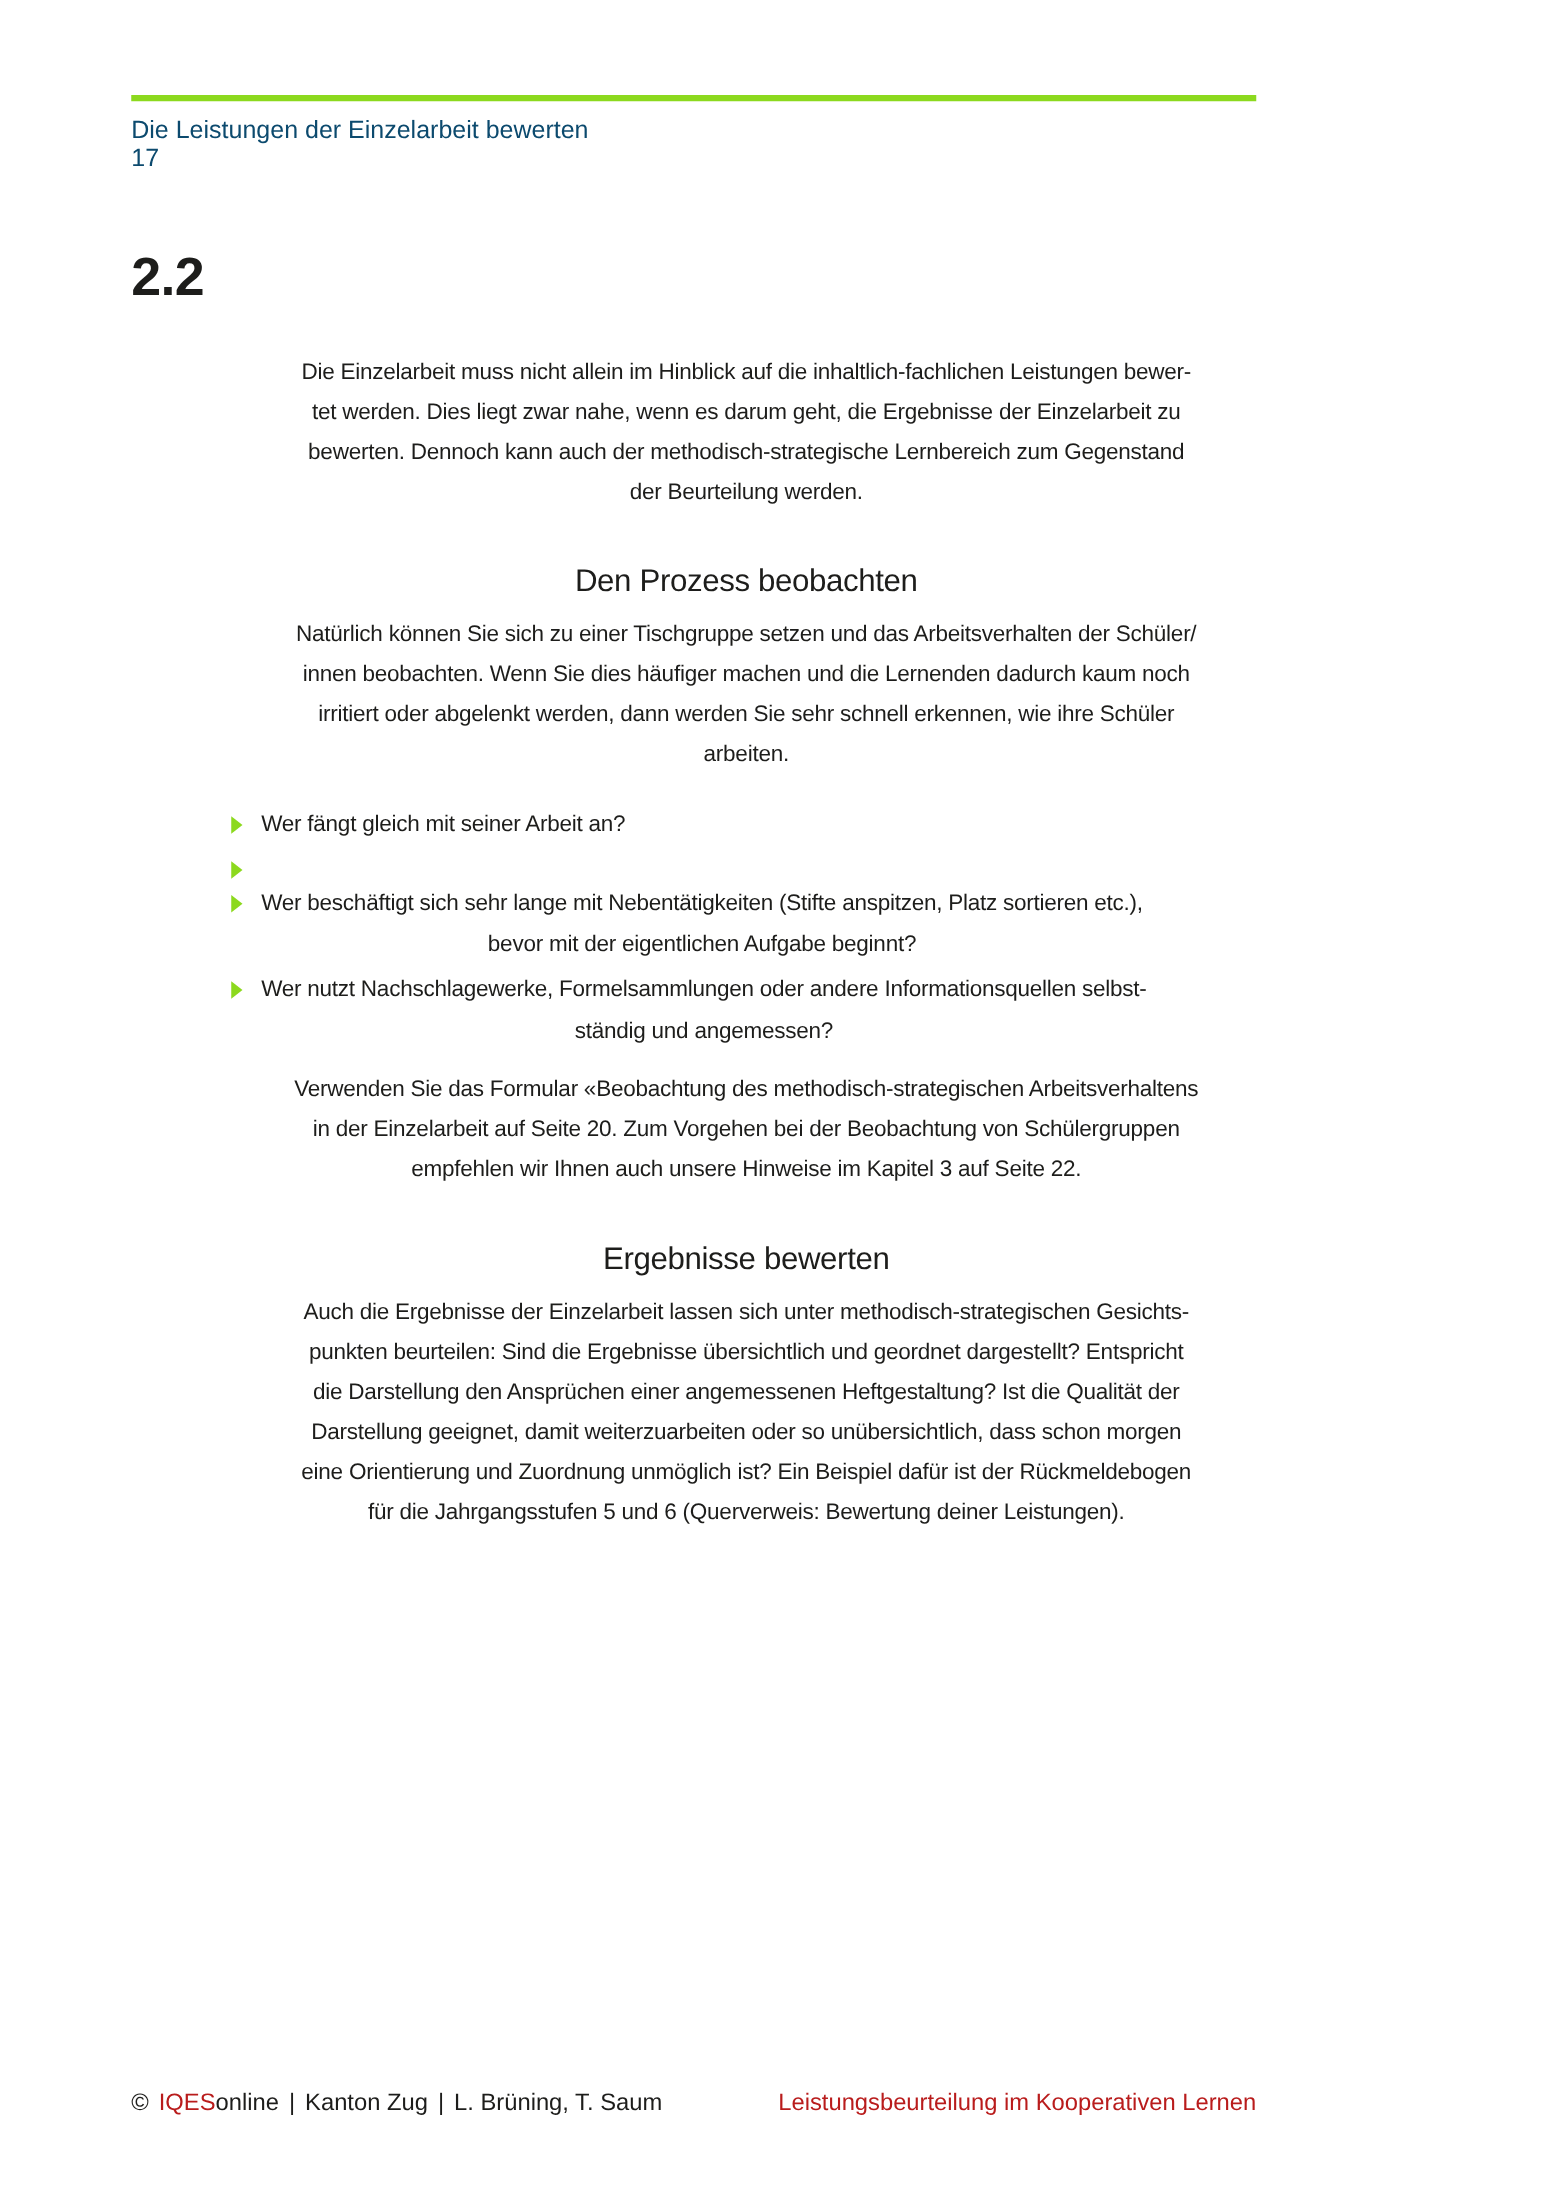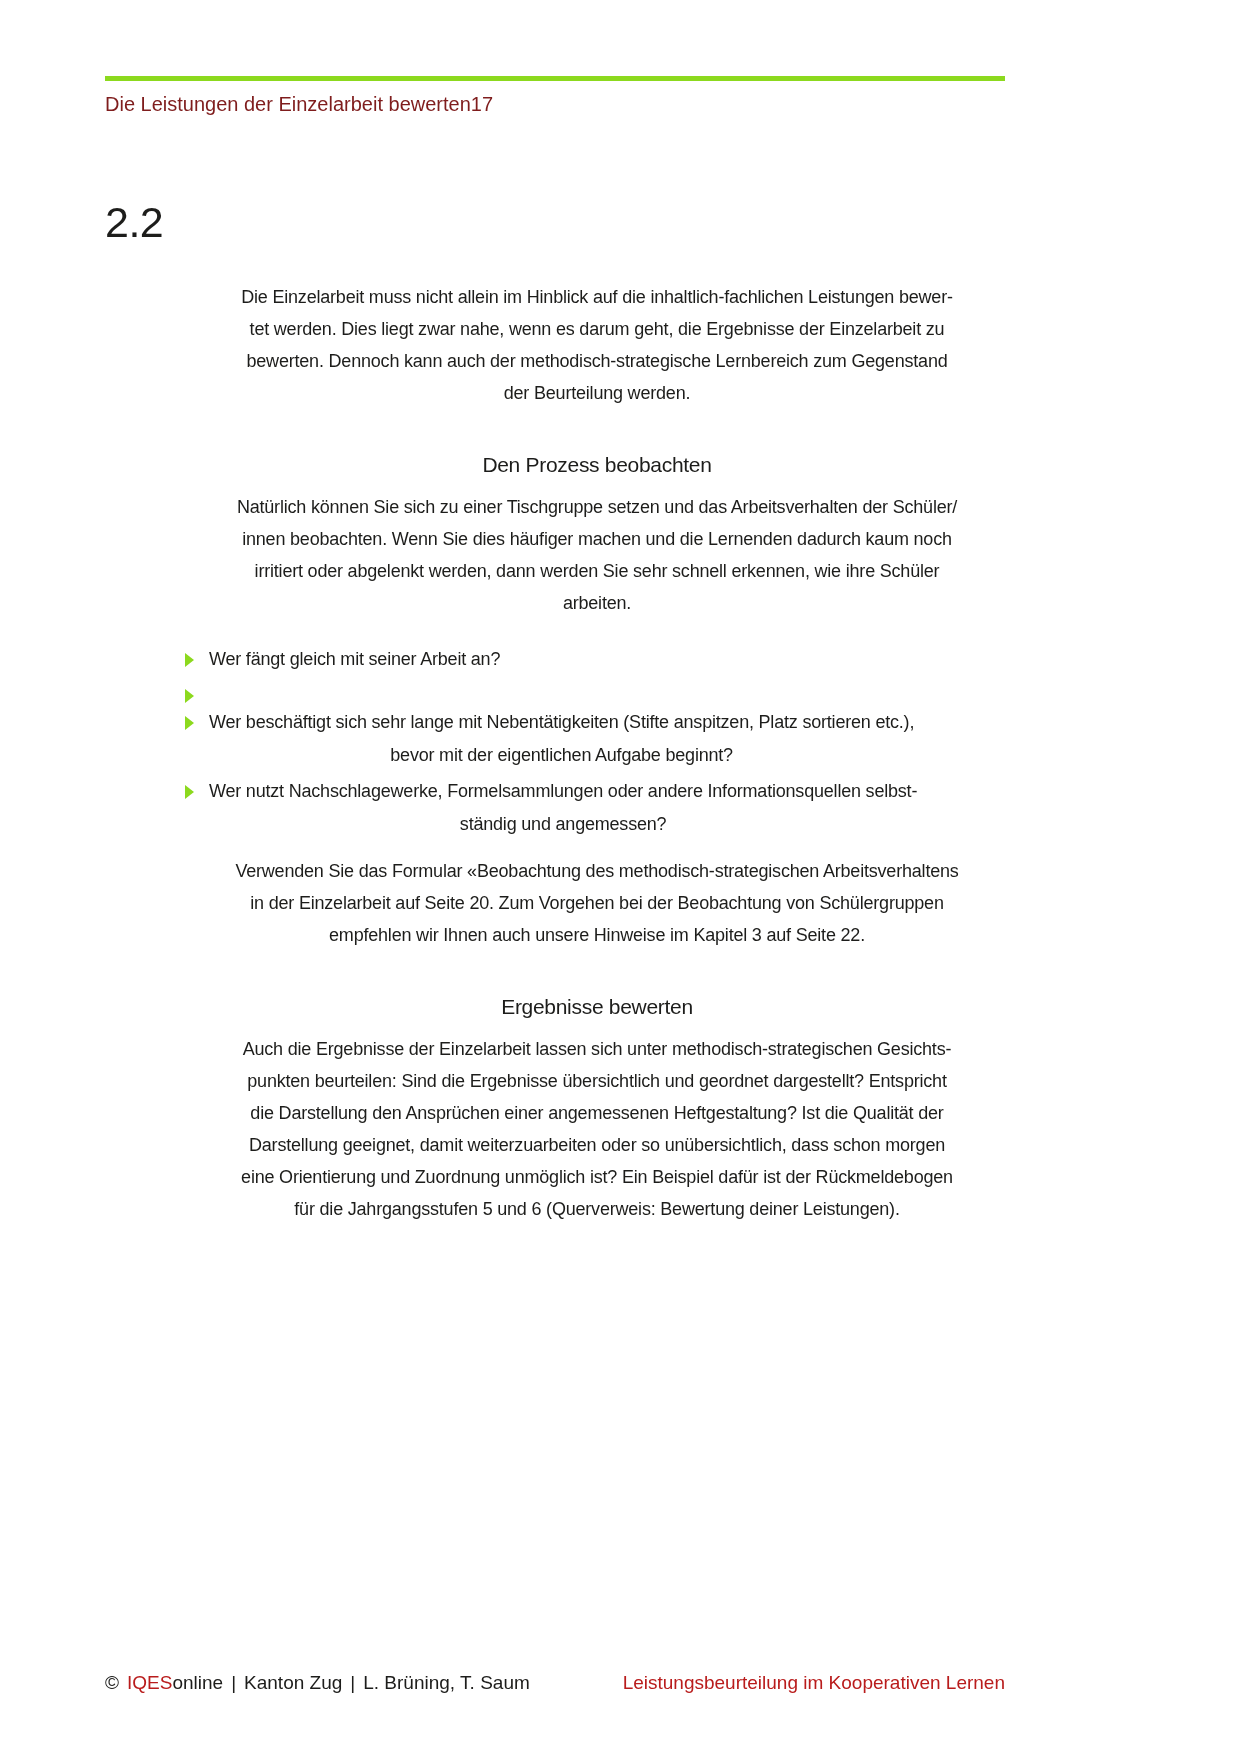--- a/index.html
+++ b/index.html
@@ -22,48 +22,49 @@
     width: 900px; height: 5px;
     background: #8cd91e;
   }
   .header-row {
     position: absolute;
     left: 105px; top: 93px;
     width: 900px;
     display: flex;
     align-items: baseline;
     font-size: 20px;
-    color: #7f1d1d;
+    color: #0c4a6e;
+    flex-direction: column;
   }
   
   .chapter-title {
     position: absolute;
     left: 105px; top: 198px;
     width: 1060px;
     display: flex;
     font-size: 43px;
-    font-weight: 400;
+    font-weight: 700;
     letter-spacing: -0.5px;
     color: #1d1d1b;
   }
   .chapter-title .num { width: 80px; flex-shrink: 0; }
   
   .body-col {
     position: absolute;
     left: 185px; top: 281px;
     width: 824px;
     font-size: 18px;
     line-height: 32px;
     letter-spacing: -0.2px;
     color: #1d1d1b;
     text-align: center;
   }
   .para { white-space: pre-line; }
   .subheading {
-    font-size: 21px;
+    font-size: 25px;
     font-weight: 400;
     letter-spacing: -0.3px;
     margin-top: 40px;
     margin-bottom: 10px;
     color: #1d1d1b;
   }
   .bullet-list {
     list-style: none;
     margin-top: 24px;
     margin-bottom: 14px;

